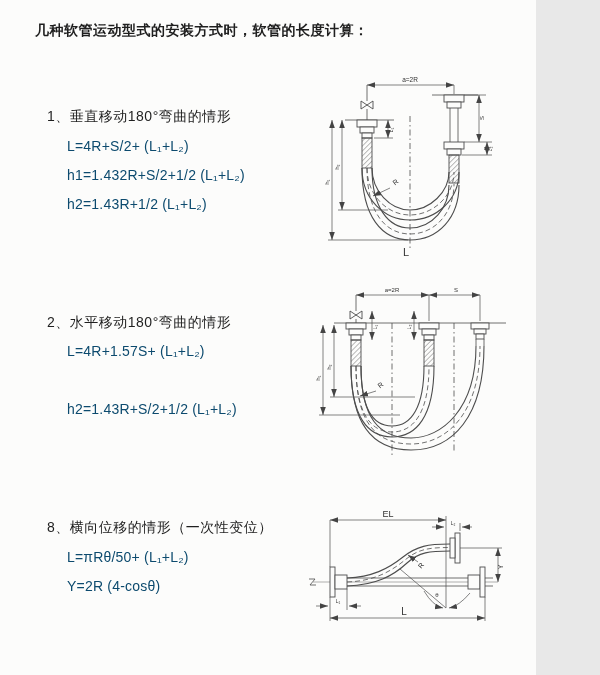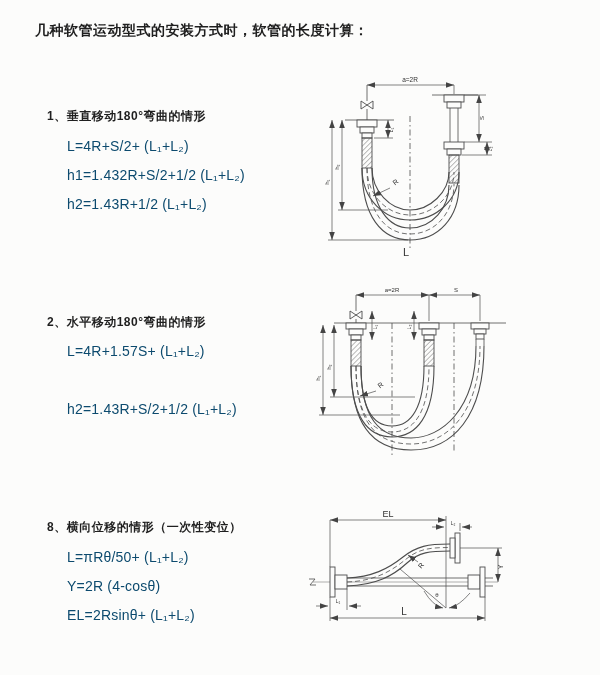--- a/index.html
+++ b/index.html
@@ -1,19 +1,19 @@
 <!DOCTYPE html>
 <html><head>
 <meta charset="utf-8">
 <style>
   html,body{margin:0;padding:0;}
   body{background:#e8e8e8;font-family:"Liberation Sans","DejaVu Sans",sans-serif;}
-  .page{position:relative;width:600px;height:675px;background:#fcfcfb;overflow:hidden;color:#1f1f1f;}
+  .page{position:relative;width:536px;height:675px;background:#fcfcfb;overflow:hidden;color:#1f1f1f;}
   .doc-title{position:absolute;left:35px;top:22px;font-size:14px;font-weight:bold;letter-spacing:.5px;}
-  .sec-heading{position:absolute;font-size:12px;font-weight:bold;letter-spacing:.5px;}
+  .sec-heading{position:absolute;font-size:14px;font-weight:normal;letter-spacing:.5px;}
   .formula{position:absolute;font-size:14px;letter-spacing:.2px;color:#0c4a6e;}
   svg text{fill:#333;font-family:"Liberation Sans","DejaVu Sans",sans-serif;}
   svg{position:absolute;}
   .ln{stroke:#4d4d4d;stroke-width:.8;fill:none;}
   .hose{stroke:#4d4d4d;stroke-width:1.1;fill:none;}
   .dash{stroke-dasharray:6 3 1.5 3;}
   .dim{stroke:#4d4d4d;stroke-width:.7;fill:none;}
   .part{stroke:#4d4d4d;stroke-width:.9;fill:#fcfcfb;}
 </style>
 </head>
@@ -211,21 +211,20 @@
     <g>
       <line class="dim" x1="24" y1="42" x2="24" y2="114" marker-start="url(#ar2)" marker-end="url(#ar2)"></line>
       <line class="dim" x1="20" y1="114" x2="105" y2="114"></line>
       <text font-size="5.5" transform="rotate(-90 21 84)" x="21" y="84" text-anchor="middle">h₂</text>
     </g>
   </svg>
 
   <div class="sec-heading" style="left:47px;top:519px">8、横向位移的情形（一次性变位）</div>
   <div class="formula" style="left:67px;top:549px">L=πRθ/50+ (L₁+L₂)</div>
   <div class="formula" style="left:67px;top:578px">Y=2R (4-cosθ)</div>
-  <div class="formula" style="left:67px;top:607px">EL=2Rsinθ+ (L₁+L₂)</div>
 
   <svg style="left:300px;top:505px" width="300" height="135" viewBox="0 0 300 135">
     <defs>
       <marker id="ar3" markerUnits="userSpaceOnUse" markerWidth="9" markerHeight="7" refX="8" refY="2.8" orient="auto-start-reverse">
         <path d="M0,0 L8,2.8 L0,5.6 z" fill="#444"></path>
       </marker>
     </defs>
 
     <g>
       <line class="dim" x1="30" y1="15" x2="146" y2="15" marker-start="url(#ar3)" marker-end="url(#ar3)"></line>

